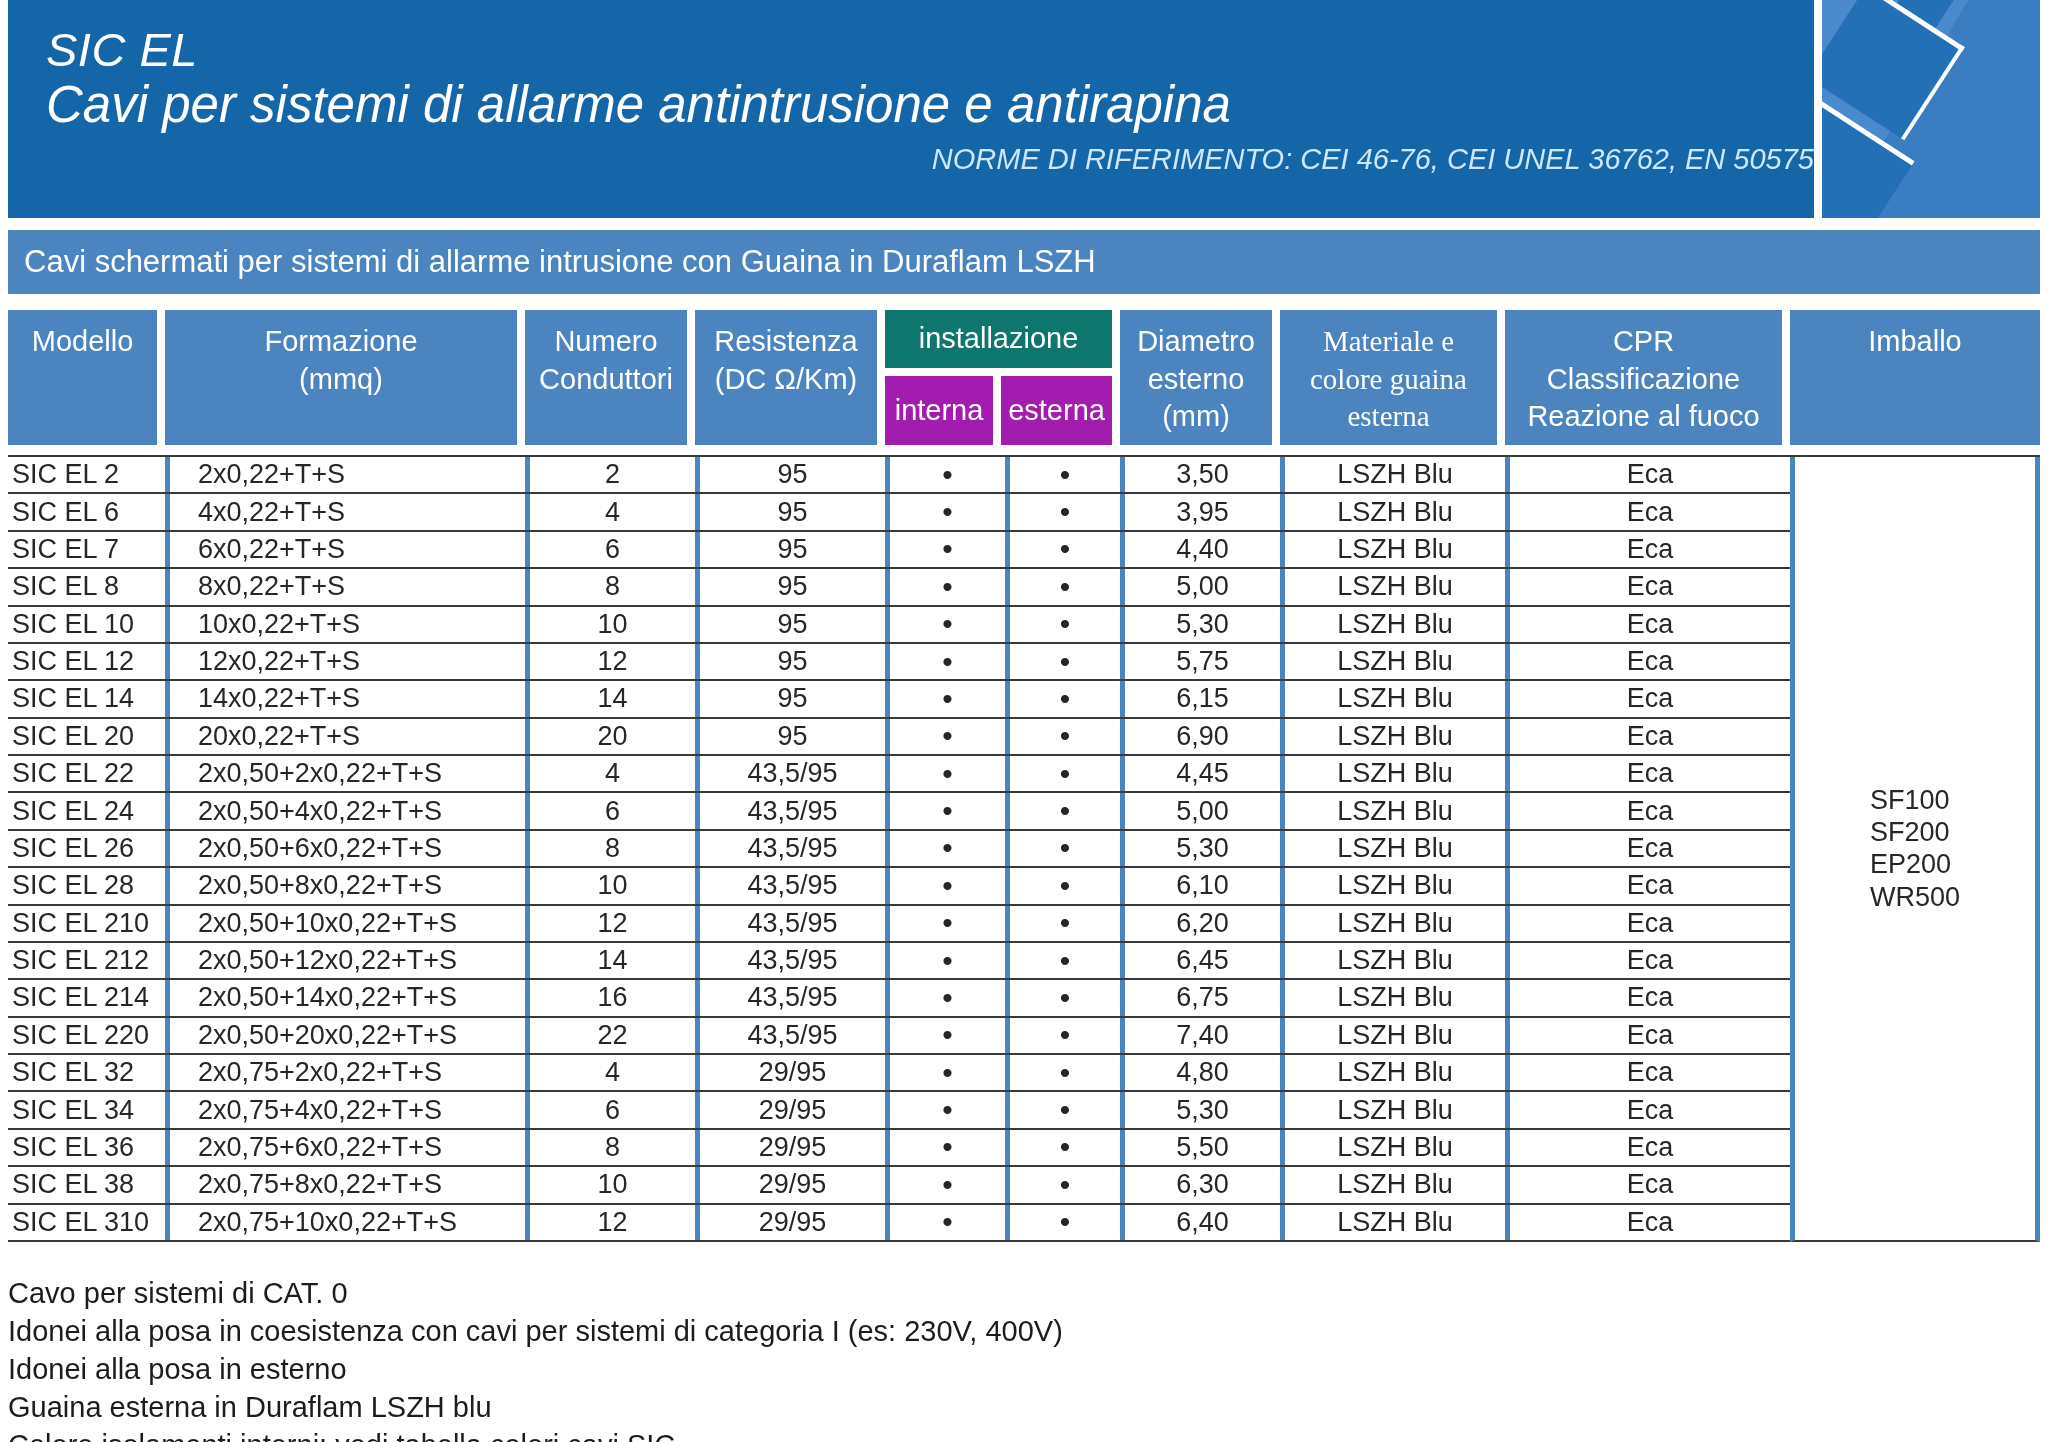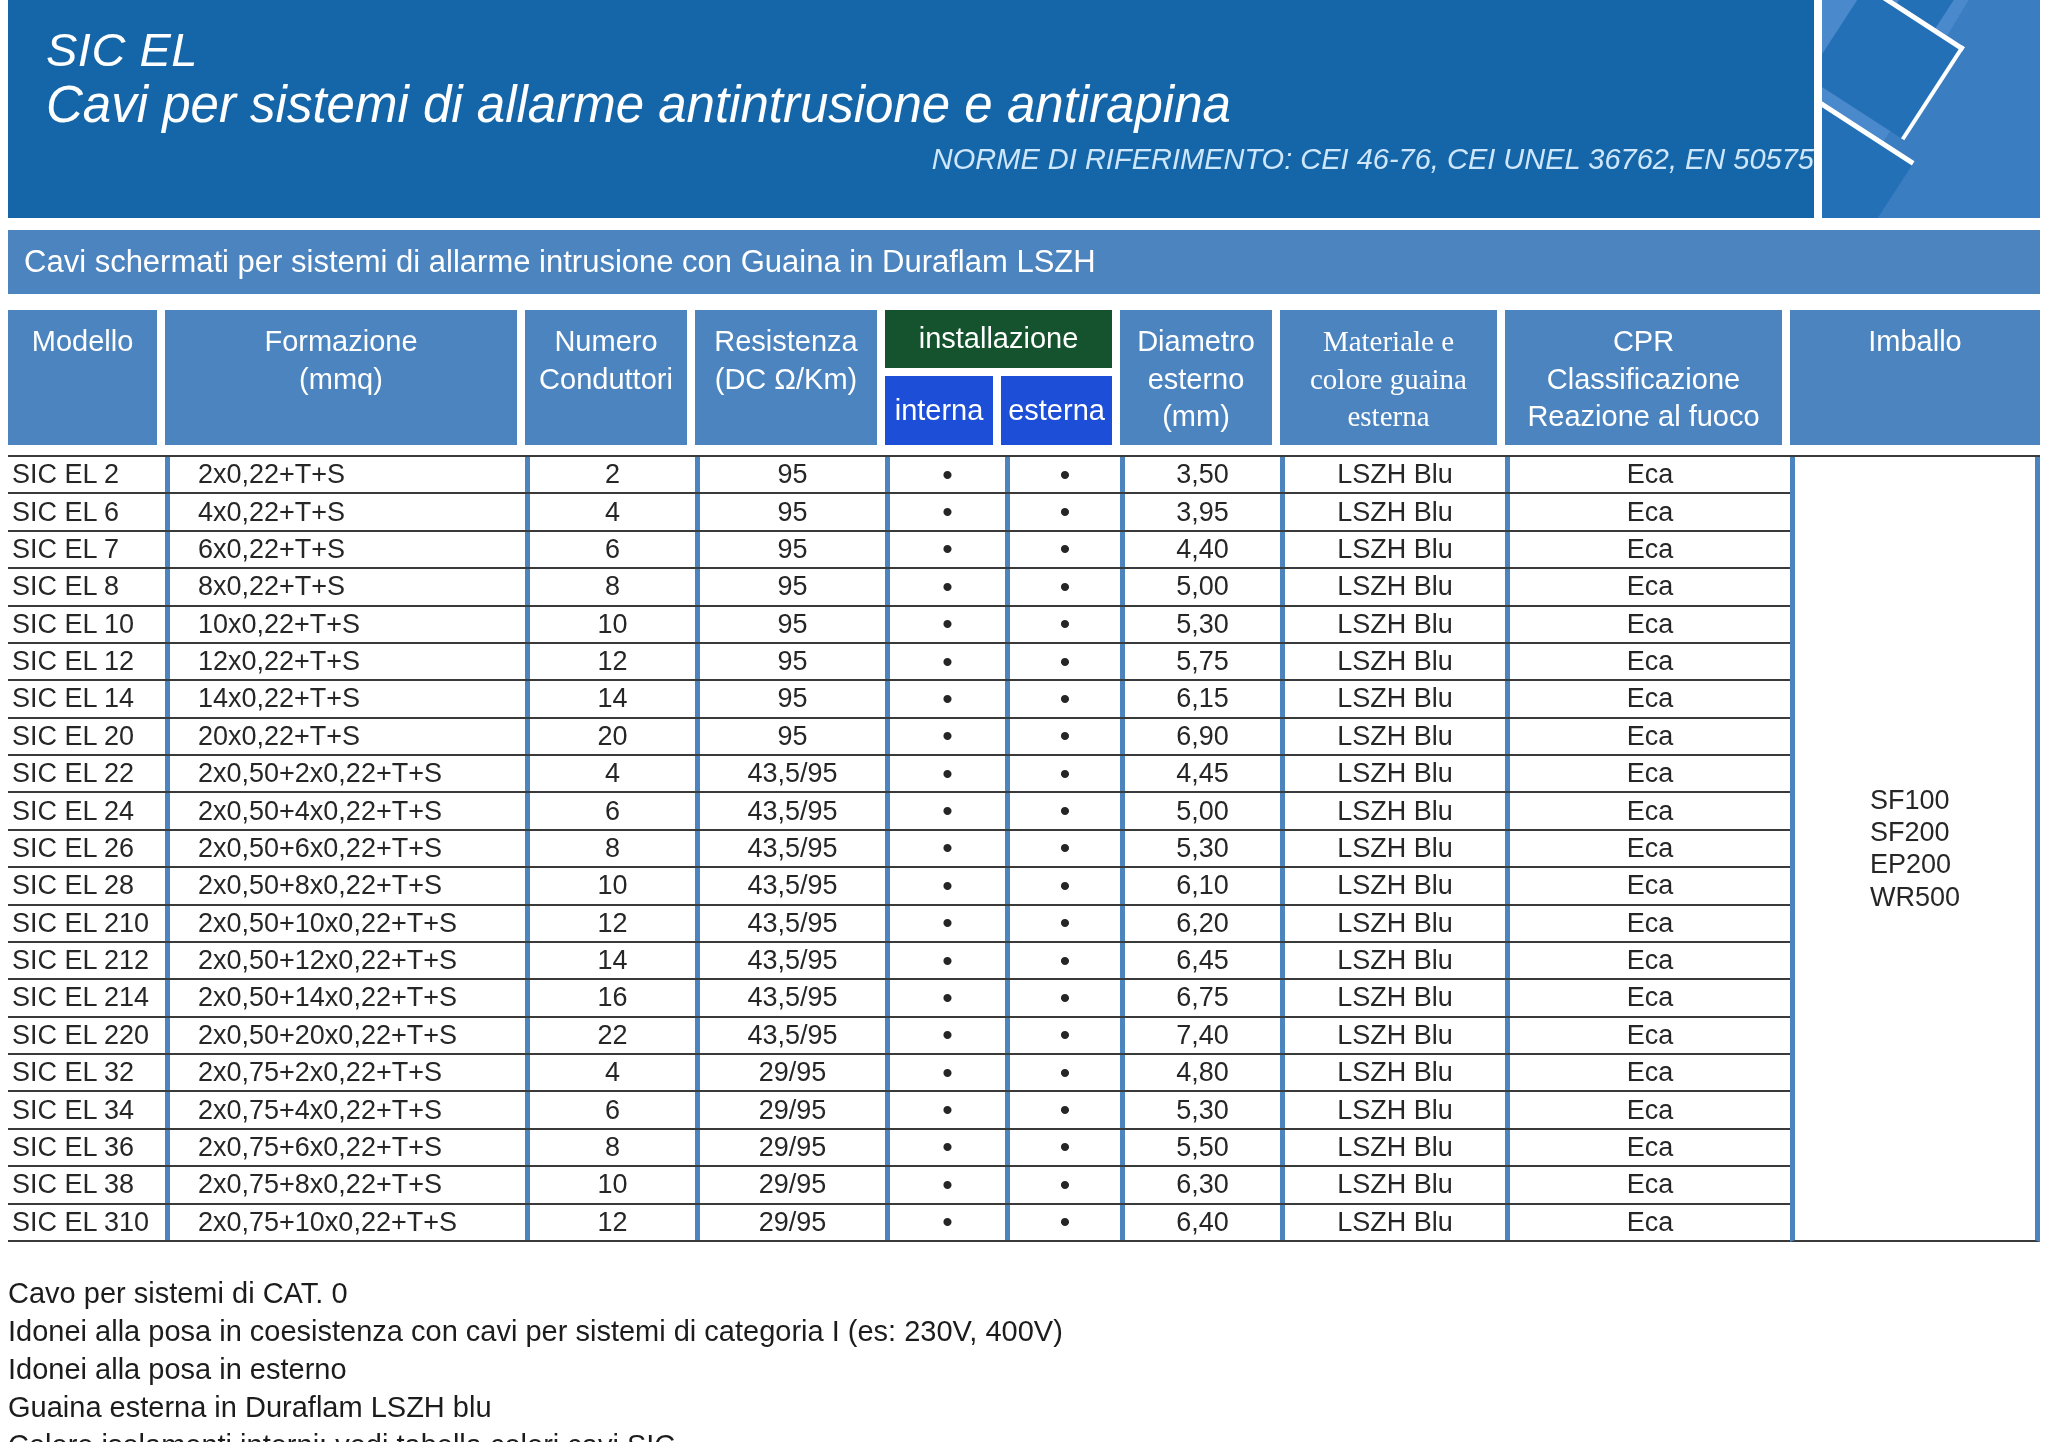--- a/index.html
+++ b/index.html
@@ -56,26 +56,26 @@
   .w-resistenza { width:190px; }
   .w-install    { width:235px; }
   .w-interna    { width:120px; }
   .w-esterna    { width:115px; }
   .w-diametro   { width:160px; }
   .w-materiale  { width:225px;font-family:Liberation Serif, serif; }
   .w-cpr        { width:285px; }
   .w-imballo    { width:250px; }
   .th-group { padding:0; background:transparent; display:flex; flex-direction:column; }
   .th-group-top {
-    background:#14532d; flex:0 0 58px; margin-bottom:8px;
+    background:#0f766e; flex:0 0 58px; margin-bottom:8px;
     display:flex; align-items:center; justify-content:center;
   }
   .th-subrow { flex:1; display:flex; }
   .th-sub {
-    background:#1d4ed8; display:flex; align-items:center; justify-content:center;
+    background:#a21caf; display:flex; align-items:center; justify-content:center;
     box-sizing:border-box;
   }
   .th-sub.w-interna { border-right:8px solid #fff; }
 
   
   .tbody { margin-top:10px; display:flex; border-top:2px solid #3a3a3a; }
   .tbody-rows { width:1782px; }
   .trow {
     display:grid;
     grid-template-columns:157px 360px 170px 190px 120px 115px 160px 225px 285px;

